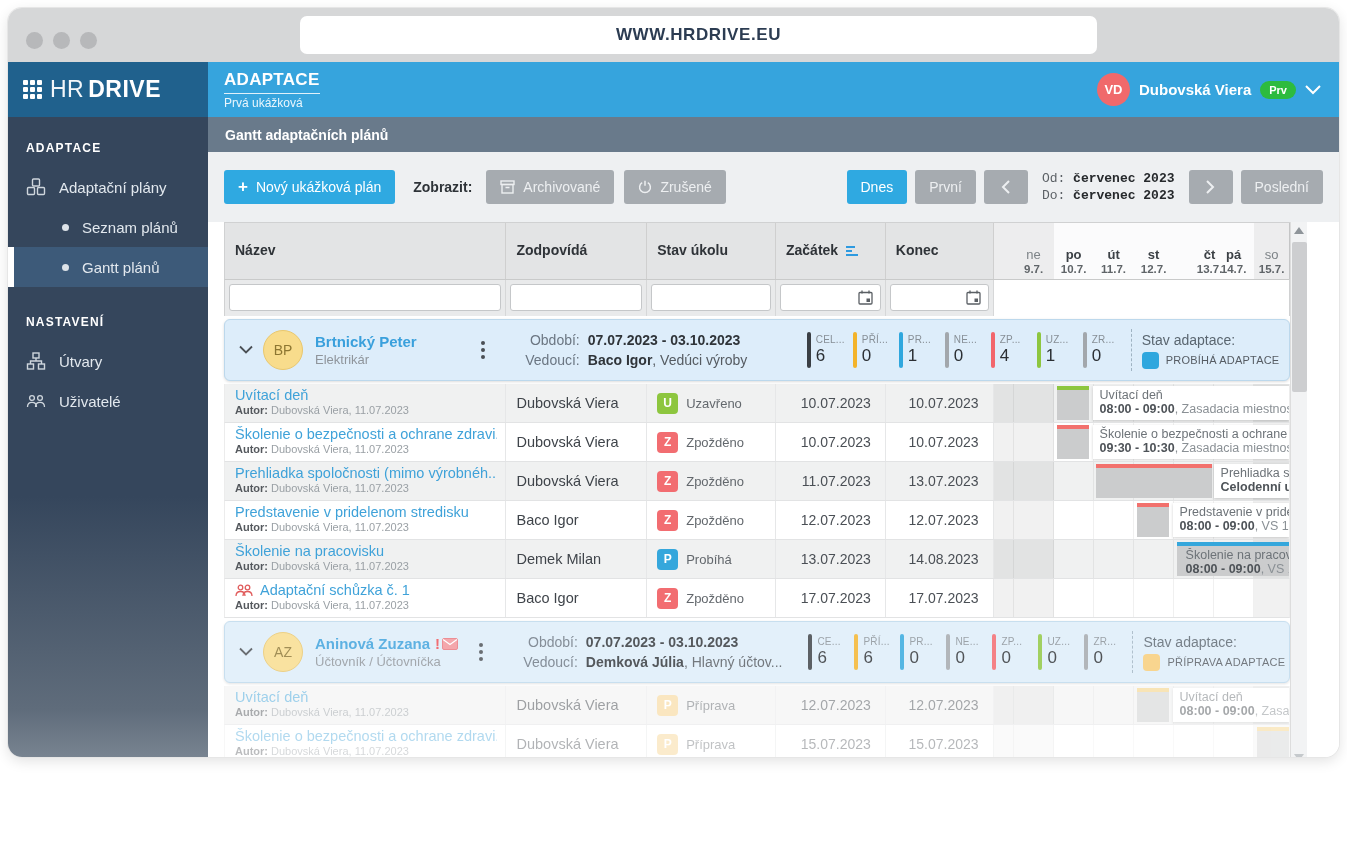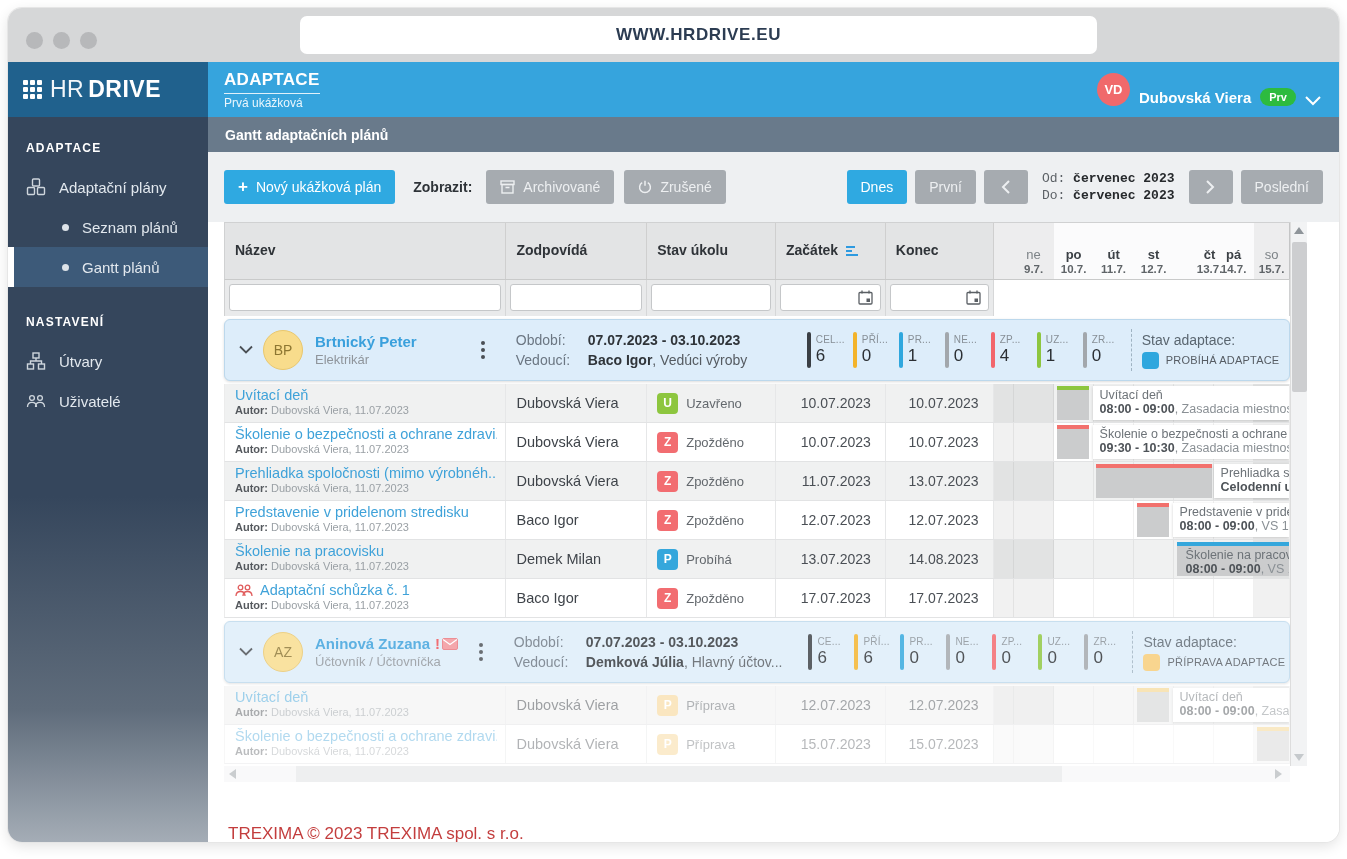--- a/index.html
+++ b/index.html
@@ -1,18 +1,18 @@
 <!DOCTYPE html>
 <html><head>
 <meta charset="utf-8">
 <style>
   * { margin:0; padding:0; box-sizing:border-box; }
   html,body { width:1347px; height:859px; background:#fff; font-family:"Liberation Sans","DejaVu Sans",sans-serif; }
   .stage { position:relative; width:1347px; height:859px; background:#fff; overflow:hidden; }
-  .window { position:absolute; left:8px; top:8px; width:1331px; height:834px; border-radius:14px; overflow:hidden; background:#fff; box-shadow:0 0 0 1px #e6e6e6, 0 4px 14px rgba(0,0,0,.12); }
+  .window { position:absolute; left:8px; top:8px; width:1331px; height:749px; border-radius:14px; overflow:hidden; background:#fff; box-shadow:0 0 0 1px #e6e6e6, 0 4px 14px rgba(0,0,0,.12); }
 
   
   .chrome { position:relative; height:54px; background:#d6d7d8; }
   .dots { position:absolute; left:18px; top:24px; display:flex; gap:10px; }
   .dot { width:17px; height:17px; border-radius:50%; background:#b7b8ba; }
   .urlbar { position:absolute; left:292px; top:8px; width:797px; height:38px; background:#fff; border-radius:7px; display:flex; align-items:center; justify-content:center; font-size:17px; font-weight:bold; letter-spacing:.6px; color:#2c3c52; }
 
   
   .app { position:relative; display:flex; height:789px; }
   .sidebar { width:200px; flex:0 0 200px; background:linear-gradient(180deg,#35465c 0%,#35465c 55%,#5f6c7b 82%,#a9b1ba 100%); display:flex; flex-direction:column; }
@@ -30,21 +30,21 @@
   .nav-item.active { background:#3d5a79; }
   .nav-item.active::before { content:""; position:absolute; left:0; top:0; bottom:0; width:6px; background:#fff; }
   .bullet { width:7px; height:7px; border-radius:50%; background:#dde3e9; }
   .nav-ic { width:20px; display:flex; justify-content:center; }
 
   .main { flex:1; display:flex; flex-direction:column; min-width:0; }
   .appheader { height:55px; flex:0 0 55px; background:#36a4dd; display:flex; align-items:center; padding:0 18px 0 16px; color:#fff; }
   .ah-titles { display:flex; flex-direction:column; gap:2px; }
   .ah-title { font-size:17px; font-weight:bold; letter-spacing:.3px; border-bottom:1px solid rgba(255,255,255,.85); padding-bottom:3px; align-self:flex-start; }
   .ah-sub { font-size:12px; color:#eaf6fd; }
-  .ah-user { margin-left:auto; display:flex; align-items:flex-end; gap:9px; }
+  .ah-user { margin-left:auto; display:flex; align-items:center; gap:9px; }
   .avatar-vd { width:33px; height:33px; border-radius:50%; background:#f0696b; color:#fff; font-size:13px; font-weight:bold; display:flex; align-items:center; justify-content:center; }
   .uname { font-size:15px; font-weight:bold; }
   .pill { background:#2dbb3f; color:#fff; font-size:11px; font-weight:bold; padding:3px 9px; border-radius:10px; }
 
   .subbar { height:35px; flex:0 0 35px; background:#697a8b; color:#fff; font-size:14px; font-weight:bold; display:flex; align-items:center; padding-left:17px; }
 
   .toolbar { height:70px; flex:0 0 70px; background:#eef0f2; display:flex; align-items:center; padding:0 16px; gap:10px; }
   .btn { height:34px; border:none; border-radius:3px; font-size:14px; font-family:inherit; display:inline-flex; align-items:center; gap:8px; padding:0 14px; cursor:pointer; }
   .btn-blue { background:#2fa9e1; color:#fff; }
   .btn-gray { background:#a6abb0; color:#edeff1; }
@@ -84,21 +84,21 @@
   .chev { width:14px; height:14px; margin-left:14px; flex:0 0 14px; }
   .gavatar { width:40px; height:40px; margin-left:10px; border-radius:50%; background:#f8dc8c; border:1px solid #e9c76d; color:#8d7631; font-size:14px; display:flex; align-items:center; justify-content:center; flex:0 0 40px; }
   .gnames { margin-left:12px; width:160px; }
   .gname { font-size:15px; font-weight:bold; color:#3aa0dc; white-space:nowrap; }
   .grole { font-size:13px; color:#8f959b; margin-top:2px; }
   .alert { color:#ef4f55; font-weight:bold; margin-left:5px; }
   .kebab { display:flex; flex-direction:column; gap:3px; margin-left:4px; width:14px; align-items:center; cursor:pointer; }
   .kebab i { width:4px; height:4px; border-radius:50%; background:#4a4f54; }
   .gperiod { margin-left:26px; width:270px; font-size:14px; line-height:20px; }
   .gp-row { display:flex; }
-  .gp-label { width:64px; margin-right:8px; color:#6b7682; }
+  .gp-label { width:64px; text-align:right; margin-right:8px; color:#6b7682; }
   .gp-val { color:#2f3439; font-weight:bold; white-space:nowrap; }
   .gp-val .norm { font-weight:normal; color:#555b61; }
   .gstats { display:flex; margin-left:26px; }
   .stat { display:flex; width:46px; }
   .stat .bar { width:4px; height:36px; border-radius:2px; margin-right:5px; flex:0 0 4px; }
   .stat .sl { font-size:10px; color:#878f96; letter-spacing:.2px; margin-top:2px; white-space:nowrap; }
   .stat .sv { font-size:17px; color:#2b2f33; margin-top:1px; }
   .gdash { border-left:1px dashed #9fb3c2; height:42px; margin:0 10px 0 2px; }
   .gstav { width:150px; }
   .gstav .lab { font-size:14px; color:#5a6670; margin-bottom:4px; }

